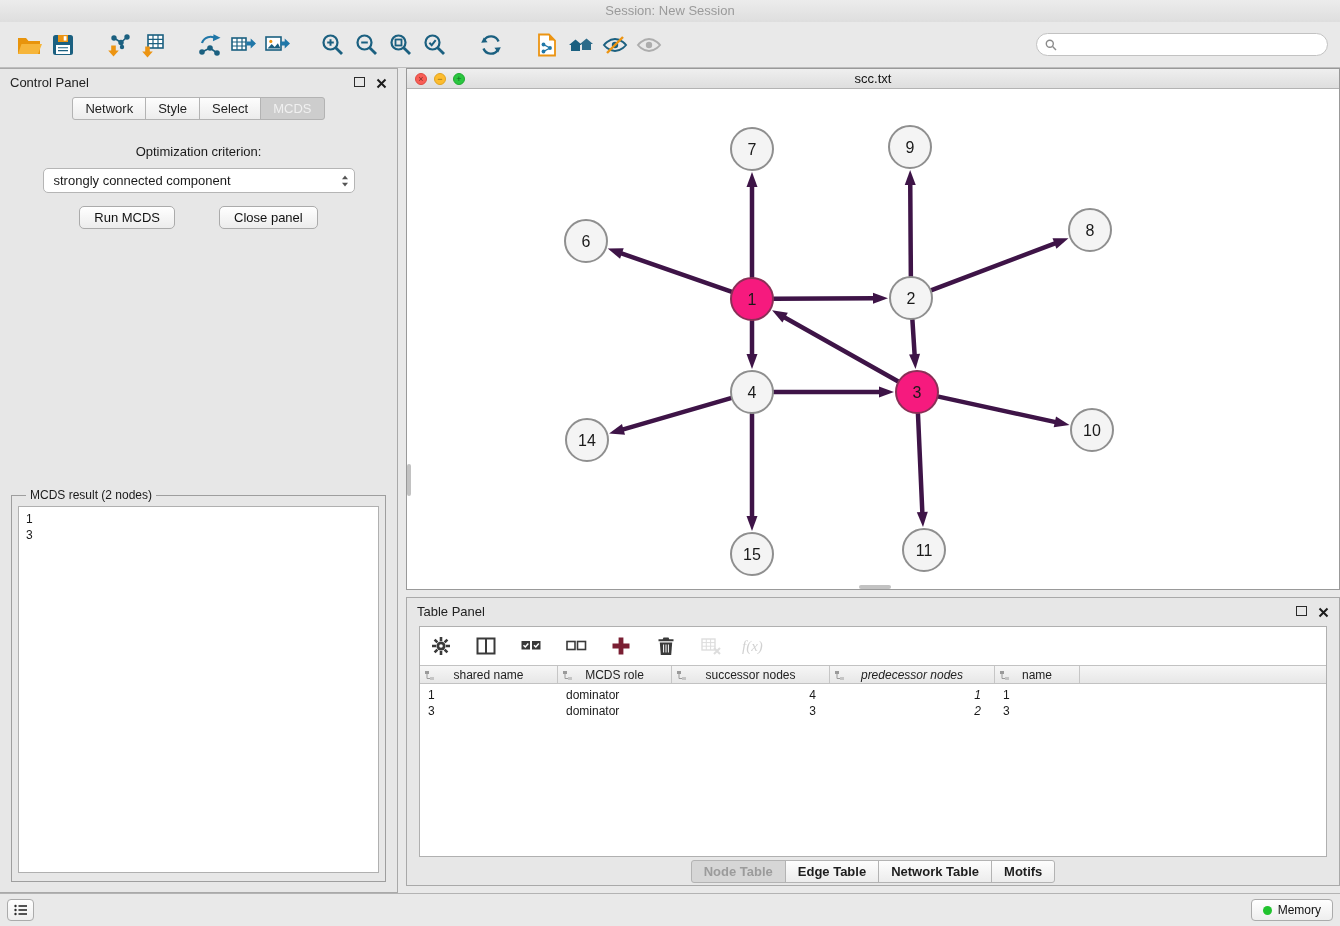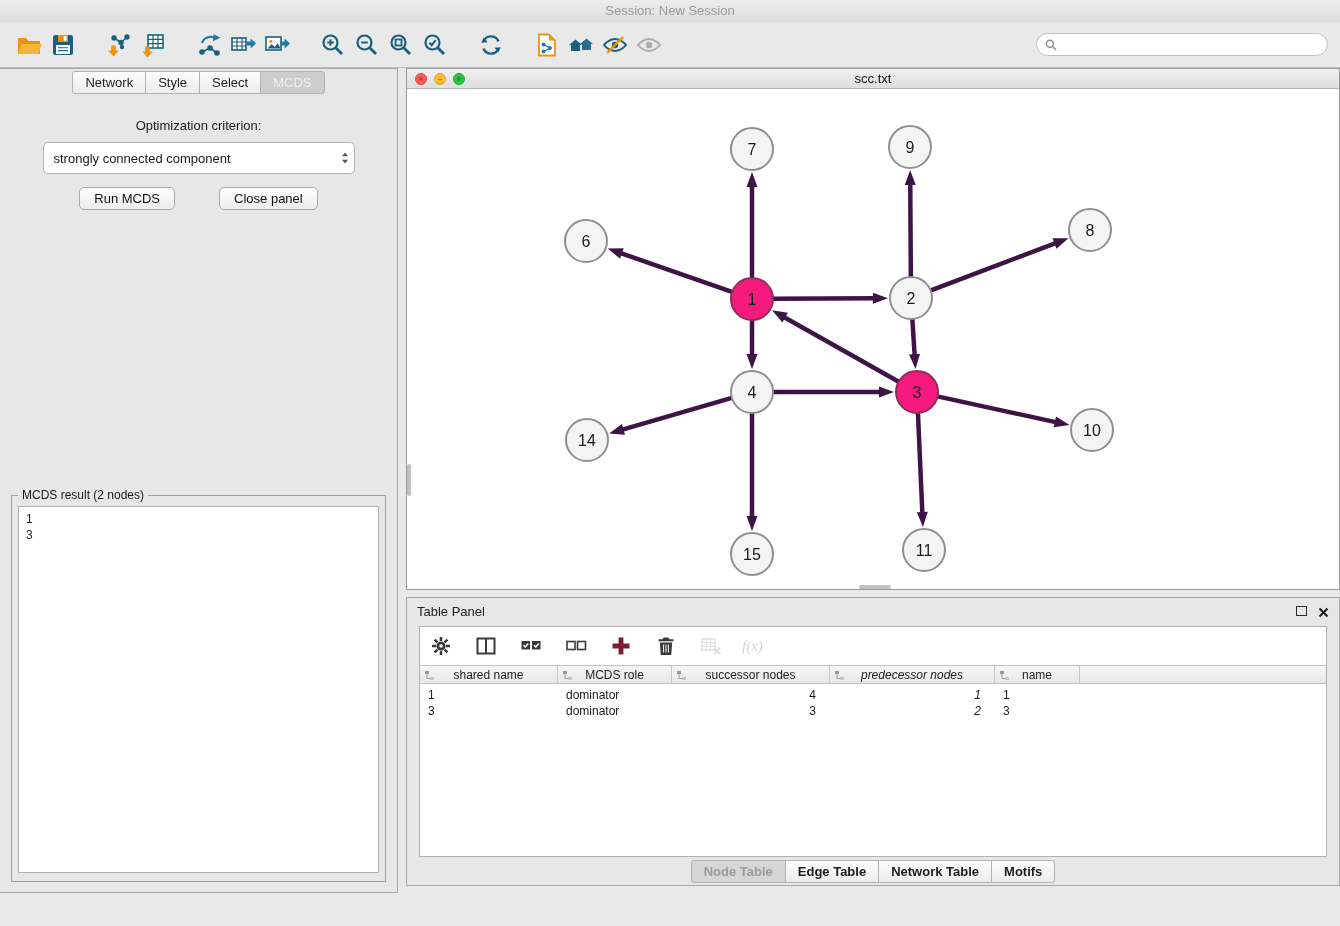--- a/index.html
+++ b/index.html
@@ -28,26 +28,26 @@
   .panel-header{height:26px;display:flex;align-items:center;padding:0 10px;font-size:13px;color:#222;flex:0 0 auto;}
   .panel-header .spacer{flex:1;}
   .float-icon{width:11px;height:10px;border:1.5px solid #2b2b2b;margin-right:11px;display:inline-block;}
   .close-icon{width:11px;height:11px;display:inline-block;}
   .cp-tabs{display:flex;justify-content:center;margin-top:2px;flex:0 0 auto;}
   .tab{padding:3px 12px;font-size:13px;background:linear-gradient(#fdfdfd,#ececec);border:1px solid #b3b3b3;margin-left:-1px;color:#222;}
   .tab:first-child{border-radius:3px 0 0 3px;margin-left:0;}
   .tab:last-child{border-radius:0 3px 3px 0;}
   .tab.active{background:#cdcdcd;color:#f0f0f0;}
   .opt-label{text-align:center;margin-top:24px;font-size:13px;}
-  .dropdown{width:312px;height:32px;margin:9px auto 0;background:#fff;border:1px solid #b5b5b5;border-radius:5px;display:flex;align-items:center;padding:0 5px 0 10px;font-size:13px;}
+  .dropdown{width:312px;height:25px;margin:9px auto 0;background:#fff;border:1px solid #b5b5b5;border-radius:5px;display:flex;align-items:center;padding:0 5px 0 10px;font-size:13px;}
   .dropdown .dd-arrows{margin-left:auto;display:flex;}
   .btn-row{display:flex;justify-content:center;gap:44px;margin-top:13px;}
   .pbtn{padding:3px 14px;font-size:13px;background:linear-gradient(#ffffff,#ececec);border:1px solid #ababab;border-radius:5px;color:#111;}
   .result-group{position:absolute;left:11px;right:11px;top:426px;bottom:10px;border:1px solid #9e9e9e;}
-  .result-legend{position:absolute;top:-8px;left:6px;background:#e7e7e7;padding:0 4px;font-size:12px;}
+  .result-legend{position:absolute;top:-8px;left:14px;background:#e7e7e7;padding:0 4px;font-size:12px;}
   .result-box{position:absolute;inset:10px 6px 8px 6px;background:#fff;border:1px solid #b0b0b0;padding:4px 7px;font-size:12px;line-height:16px;overflow:auto;}
 
   
   .network-window{height:522px;border:1px solid #999;background:#fff;display:flex;flex-direction:column;flex:0 0 auto;}
   .net-titlebar{height:20px;background:linear-gradient(#efefef,#dedede);border-bottom:1px solid #b3b3b3;position:relative;text-align:center;font-size:13px;line-height:20px;color:#111;flex:0 0 auto;}
   .traffic{position:absolute;left:8px;top:4px;display:flex;gap:7px;}
   .light{width:12px;height:12px;border-radius:50%;font-size:9px;line-height:11px;text-align:center;color:rgba(0,0,0,.5);}
   .light.red{background:#f95e56;border:1px solid #dd4a42;}
   .light.yellow{background:#fdbc2e;border:1px solid #e0a421;}
   .light.green{background:#2ac63f;border:1px solid #1fa930;}
@@ -261,20 +261,30 @@
             <line x1="7.6" y1="7.6" x2="11" y2="11" stroke="#8a8a8a" stroke-width="1.4"></line>
           </svg>
       </span>
       <input placeholder="" style="">
     </div>
   </div>
 
   <div class="main">
 
     <div class="control-panel">
+      <div class="panel-header">
+        <span>Control Panel</span>
+        <span class="spacer"></span>
+        <span class="float-icon"></span>
+        <span class="close-icon">
+          <svg width="11" height="11" viewBox="0 0 11 11">
+              <path d="M1.5 1.5 9.5 9.5 M9.5 1.5 1.5 9.5" stroke="#1c1c1c" stroke-width="2"></path>
+            </svg>
+        </span>
+      </div>
       <div class="cp-tabs">
         <span class="tab">Network</span>
         <span class="tab">Style</span>
         <span class="tab">Select</span>
         <span class="tab active">MCDS</span>
       </div>
 
       <div class="opt-label">Optimization criterion:</div>
 
       <div class="dropdown">
@@ -582,14 +592,36 @@
         <div class="tp-tabs">
           <span class="tp-tab active">Node Table</span>
           <span class="tp-tab">Edge Table</span>
           <span class="tp-tab">Network Table</span>
           <span class="tp-tab">Motifs</span>
         </div>
       </div>
     </div>
   </div>
 
+  <div class="statusbar">
+    <span class="sb-btn">
+      <span style="display:flex;">
+        <svg width="14" height="12" viewBox="0 0 14 12">
+            <g stroke="#2b2b2b" stroke-width="1.6">
+              <line x1="4.5" y1="2" x2="13" y2="2"></line>
+              <line x1="4.5" y1="6" x2="13" y2="6"></line>
+              <line x1="4.5" y1="10" x2="13" y2="10"></line>
+            </g>
+            <g fill="#2b2b2b">
+              <circle cx="1.5" cy="2" r="1.2"></circle>
+              <circle cx="1.5" cy="6" r="1.2"></circle>
+              <circle cx="1.5" cy="10" r="1.2"></circle>
+            </g>
+          </svg>
+      </span>
+    </span>
+    <span class="mem-btn">
+      <span class="mem-dot"></span>
+      <span>Memory</span>
+    </span>
+  </div>
 
 </div>
 
 </body></html>

